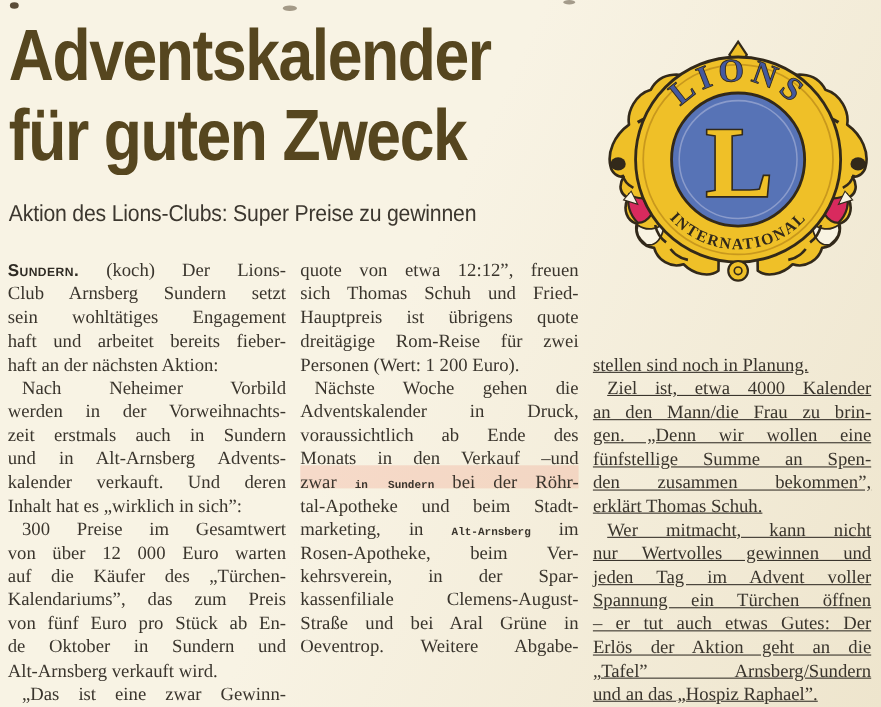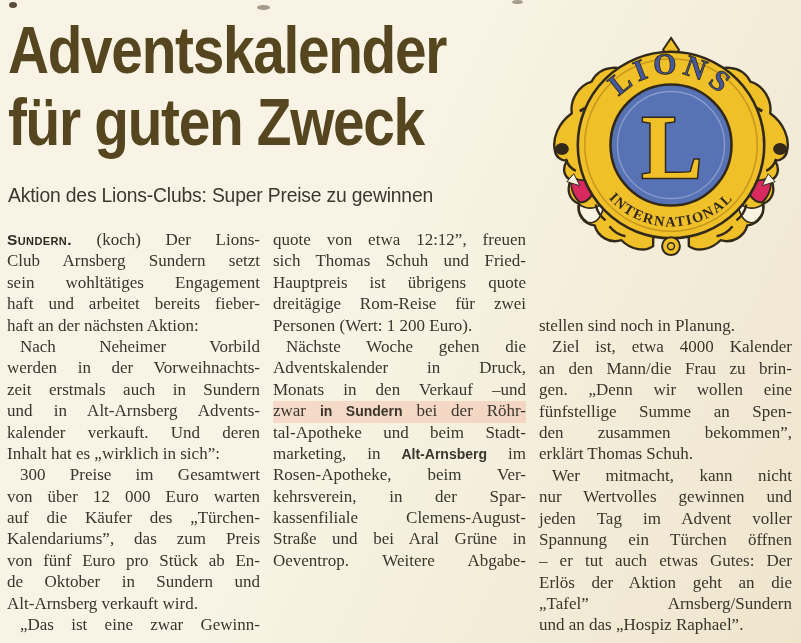--- a/index.html
+++ b/index.html
@@ -23,35 +23,35 @@
     font-family:"Liberation Sans",sans-serif;font-weight:400;
     font-size:21px;color:var(--subhead);letter-spacing:-.2px;
     transform:scaleX(.92);transform-origin:left top;white-space:nowrap;
   }
 
   
   .columns{
     position:absolute;top:230px;left:7px;width:787px;
     display:flex;gap:13px;
   }
-  .col{width:253px;flex:0 0 253px;font-size:17px;line-height:20px;}
-  .col3{margin-top:86px;}
+  .col{width:253px;flex:0 0 253px;font-size:17px;line-height:31px;}
+  .col3{margin-top:86px;text-decoration:underline;}
   .line{
     text-align:justify;text-align-last:justify;
     height:21.4px;overflow:visible;white-space:nowrap;
   }
   .line.last{text-align-last:left;}
   .line.indent{text-indent:13px;}
   .line.hl{background:var(--hl);}
   .seg-lead{
     font-family:"Liberation Sans",sans-serif;font-weight:700;
     font-variant:small-caps;font-size:15.5px;letter-spacing:.4px;color:var(--lead);
   }
   .seg-bold{
-    font-family:Liberation Sans, sans-serif;font-weight:700;font-size:14px;
+    font-family:Liberation Mono, monospace;font-weight:700;font-size:10px;
   }
 
   
   .logo-wrap{position:absolute;top:18px;left:552px;width:238px;height:258px;}
   .arc-label{font-family:"Liberation Serif",serif;font-weight:700;}
 </style>
 </head>
 <body>
 
 <div class="speck" style="left:9px;top:2px;width:8px;height:6px;background:#5a4c38;"></div>
@@ -132,20 +132,21 @@
       <div class="line indent"><span>„Das ist eine zwar Gewinn-</span></div>
     </div>
   <div class="col col2">
       <div class="line"><span>quote von etwa 12:12”, freuen</span></div>
       <div class="line"><span>sich Thomas Schuh und Fried-</span></div>
       <div class="line"><span>Hauptpreis ist übrigens quote</span></div>
       <div class="line"><span>dreitägige Rom-Reise für zwei</span></div>
       <div class="line last"><span>Personen (Wert: 1 200 Euro).</span></div>
       <div class="line indent"><span>Nächste Woche gehen die</span></div>
       <div class="line"><span>Adventskalender in Druck,</span></div>
+      <div class="line"><span>voraussichtlich ab Ende des</span></div>
       <div class="line"><span>Monats in den Verkauf –und</span></div>
       <div class="line hl"><span>zwar </span><span class="seg-bold">in Sundern</span><span> bei der Röhr-</span></div>
       <div class="line"><span>tal-Apotheke und beim Stadt-</span></div>
       <div class="line"><span>marketing, in </span><span class="seg-bold">Alt-Arnsberg</span><span> im</span></div>
       <div class="line"><span>Rosen-Apotheke, beim Ver-</span></div>
       <div class="line"><span>kehrsverein, in der Spar-</span></div>
       <div class="line"><span>kassenfiliale Clemens-August-</span></div>
       <div class="line"><span>Straße und bei Aral Grüne in</span></div>
       <div class="line"><span>Oeventrop. Weitere Abgabe-</span></div>
     </div>

